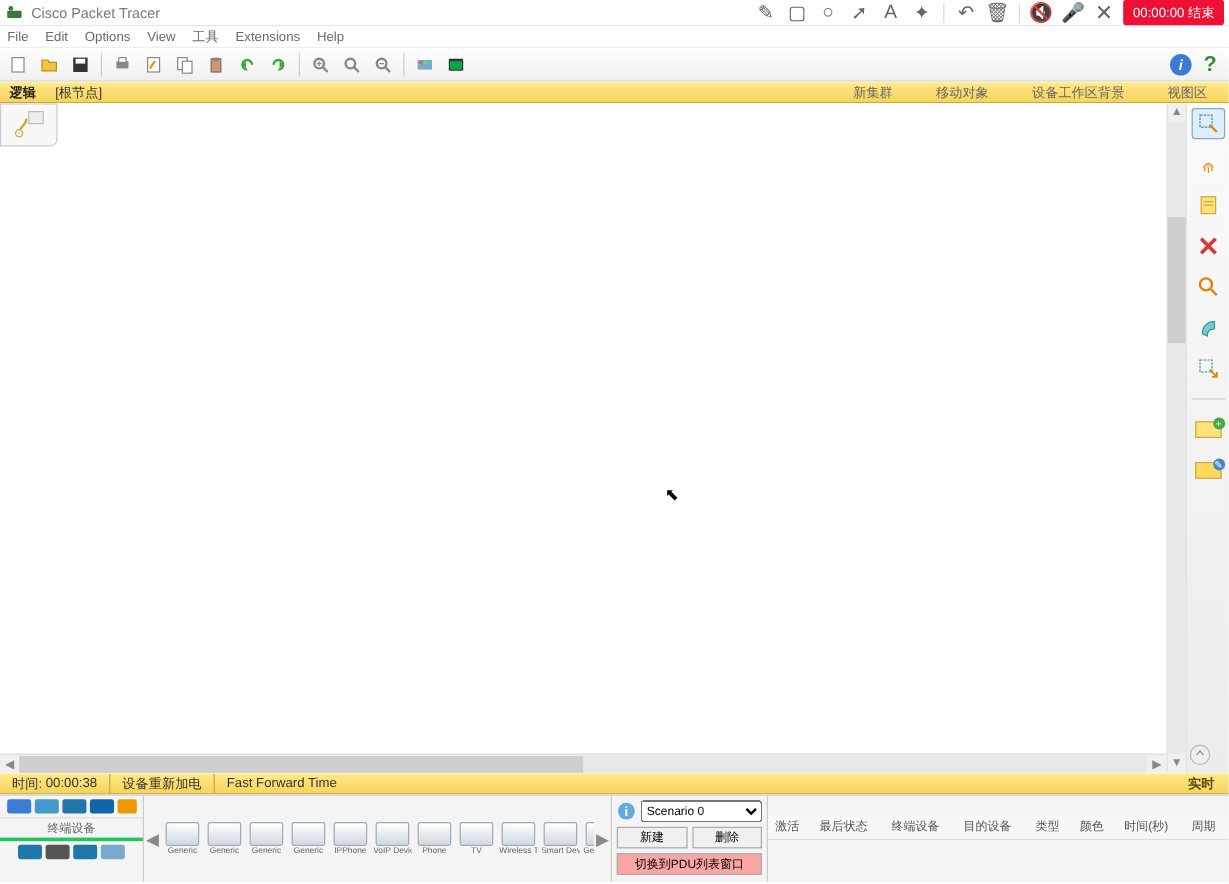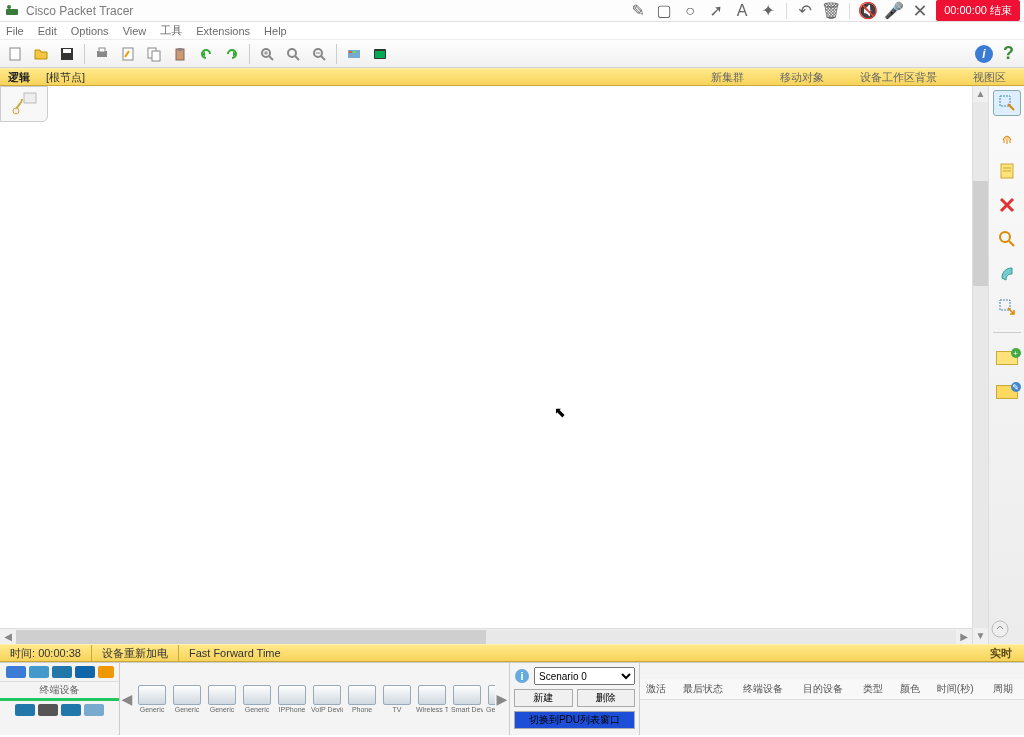--- a/index.html
+++ b/index.html
@@ -81,21 +81,21 @@
 .dev-item { width:32px; display:flex; flex-direction:column; align-items:center; gap:1px; cursor:pointer; }
 .dev-icon { width:28px; height:20px; background:linear-gradient(#fff,#cfd8e0); border:1px solid #9ab; border-radius:2px; }
 .dev-lbl { font-size:7px; color:#666; white-space:nowrap; overflow:hidden; text-align:center; width:32px; }
 .dev-name-bar { height:16px; background:#fff; border-top:1px solid #ddd; text-align:center; font-size:10px; color:#444; line-height:16px; }
 
 .bot-scenario { width:130px; border-right:1px solid #ccc; padding:4px; display:flex; flex-direction:column; gap:4px; }
 .scen-row { display:flex; align-items:center; gap:4px; }
 .scen-select { flex:1; height:18px; font-size:10px; }
 .scen-btns { display:flex; gap:4px; }
 .scen-btn { flex:1; height:18px; font-size:10px; background:#f0f0f0; border:1px solid #aaa; cursor:pointer; }
-.scen-wide { height:18px; font-size:10px; background:#1d4ed8; border:1px solid #aaa; cursor:pointer; }
+.scen-wide { height:18px; font-size:10px; background:#fca5a5; border:1px solid #aaa; cursor:pointer; }
 
 .bot-table { flex:1; overflow:hidden;margin-top:16px; }
 .bot-table table { width:100%; border-collapse:collapse; font-size:10px; color:#555; }
 .bot-table th { padding:3px 6px; text-align:left; font-weight:normal; background:#f8f8f8; border-bottom:1px solid #ddd; }
 
 svg { display:block; }
 </style>
 </head>
 <body>
 

